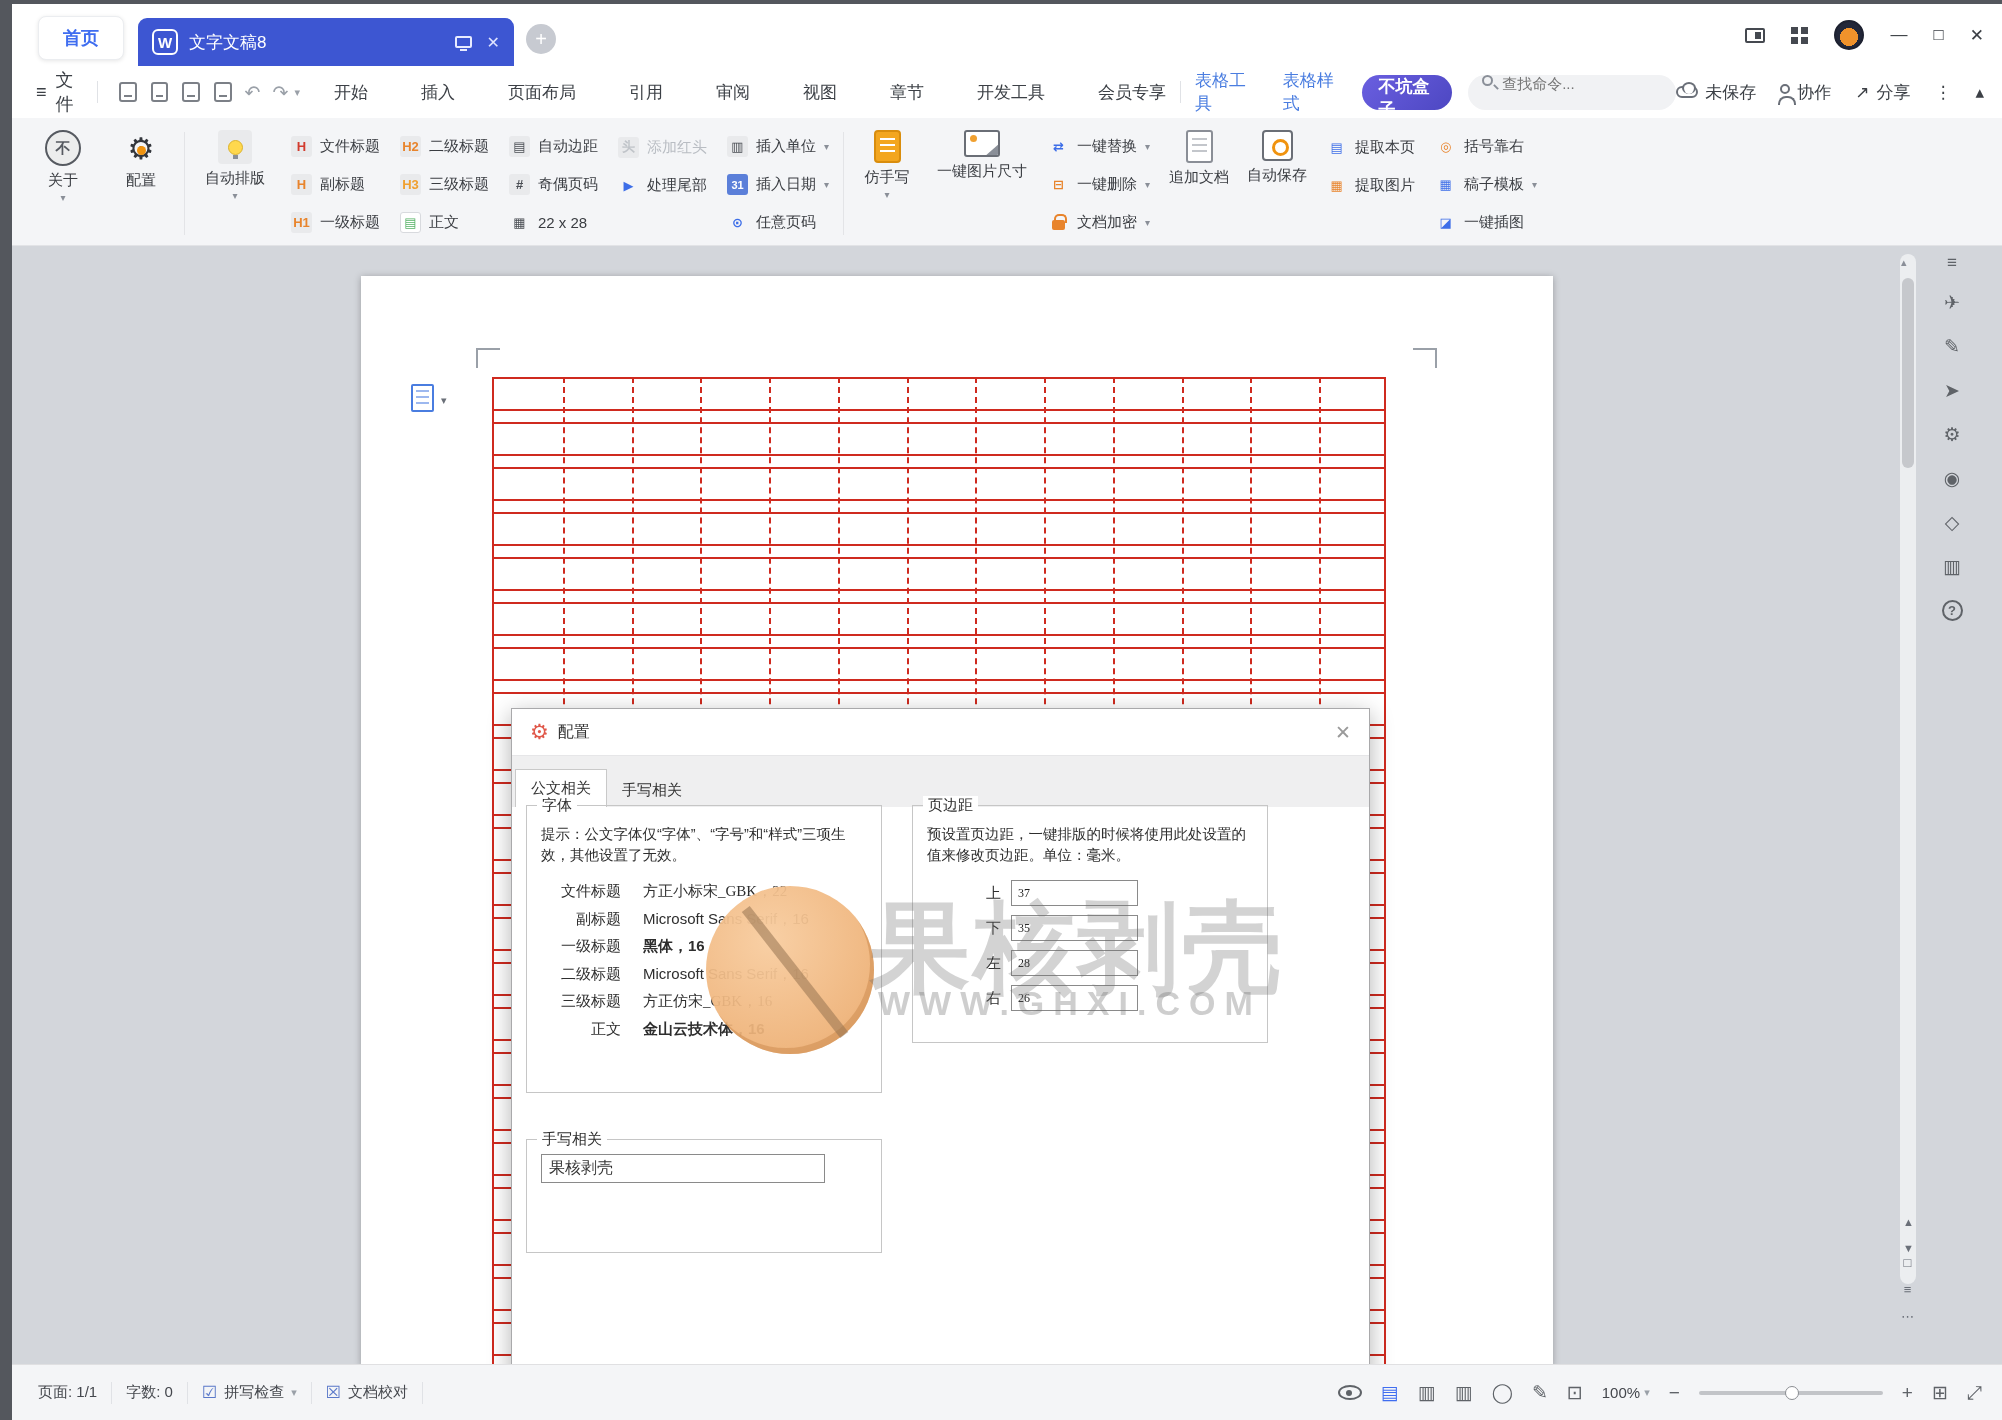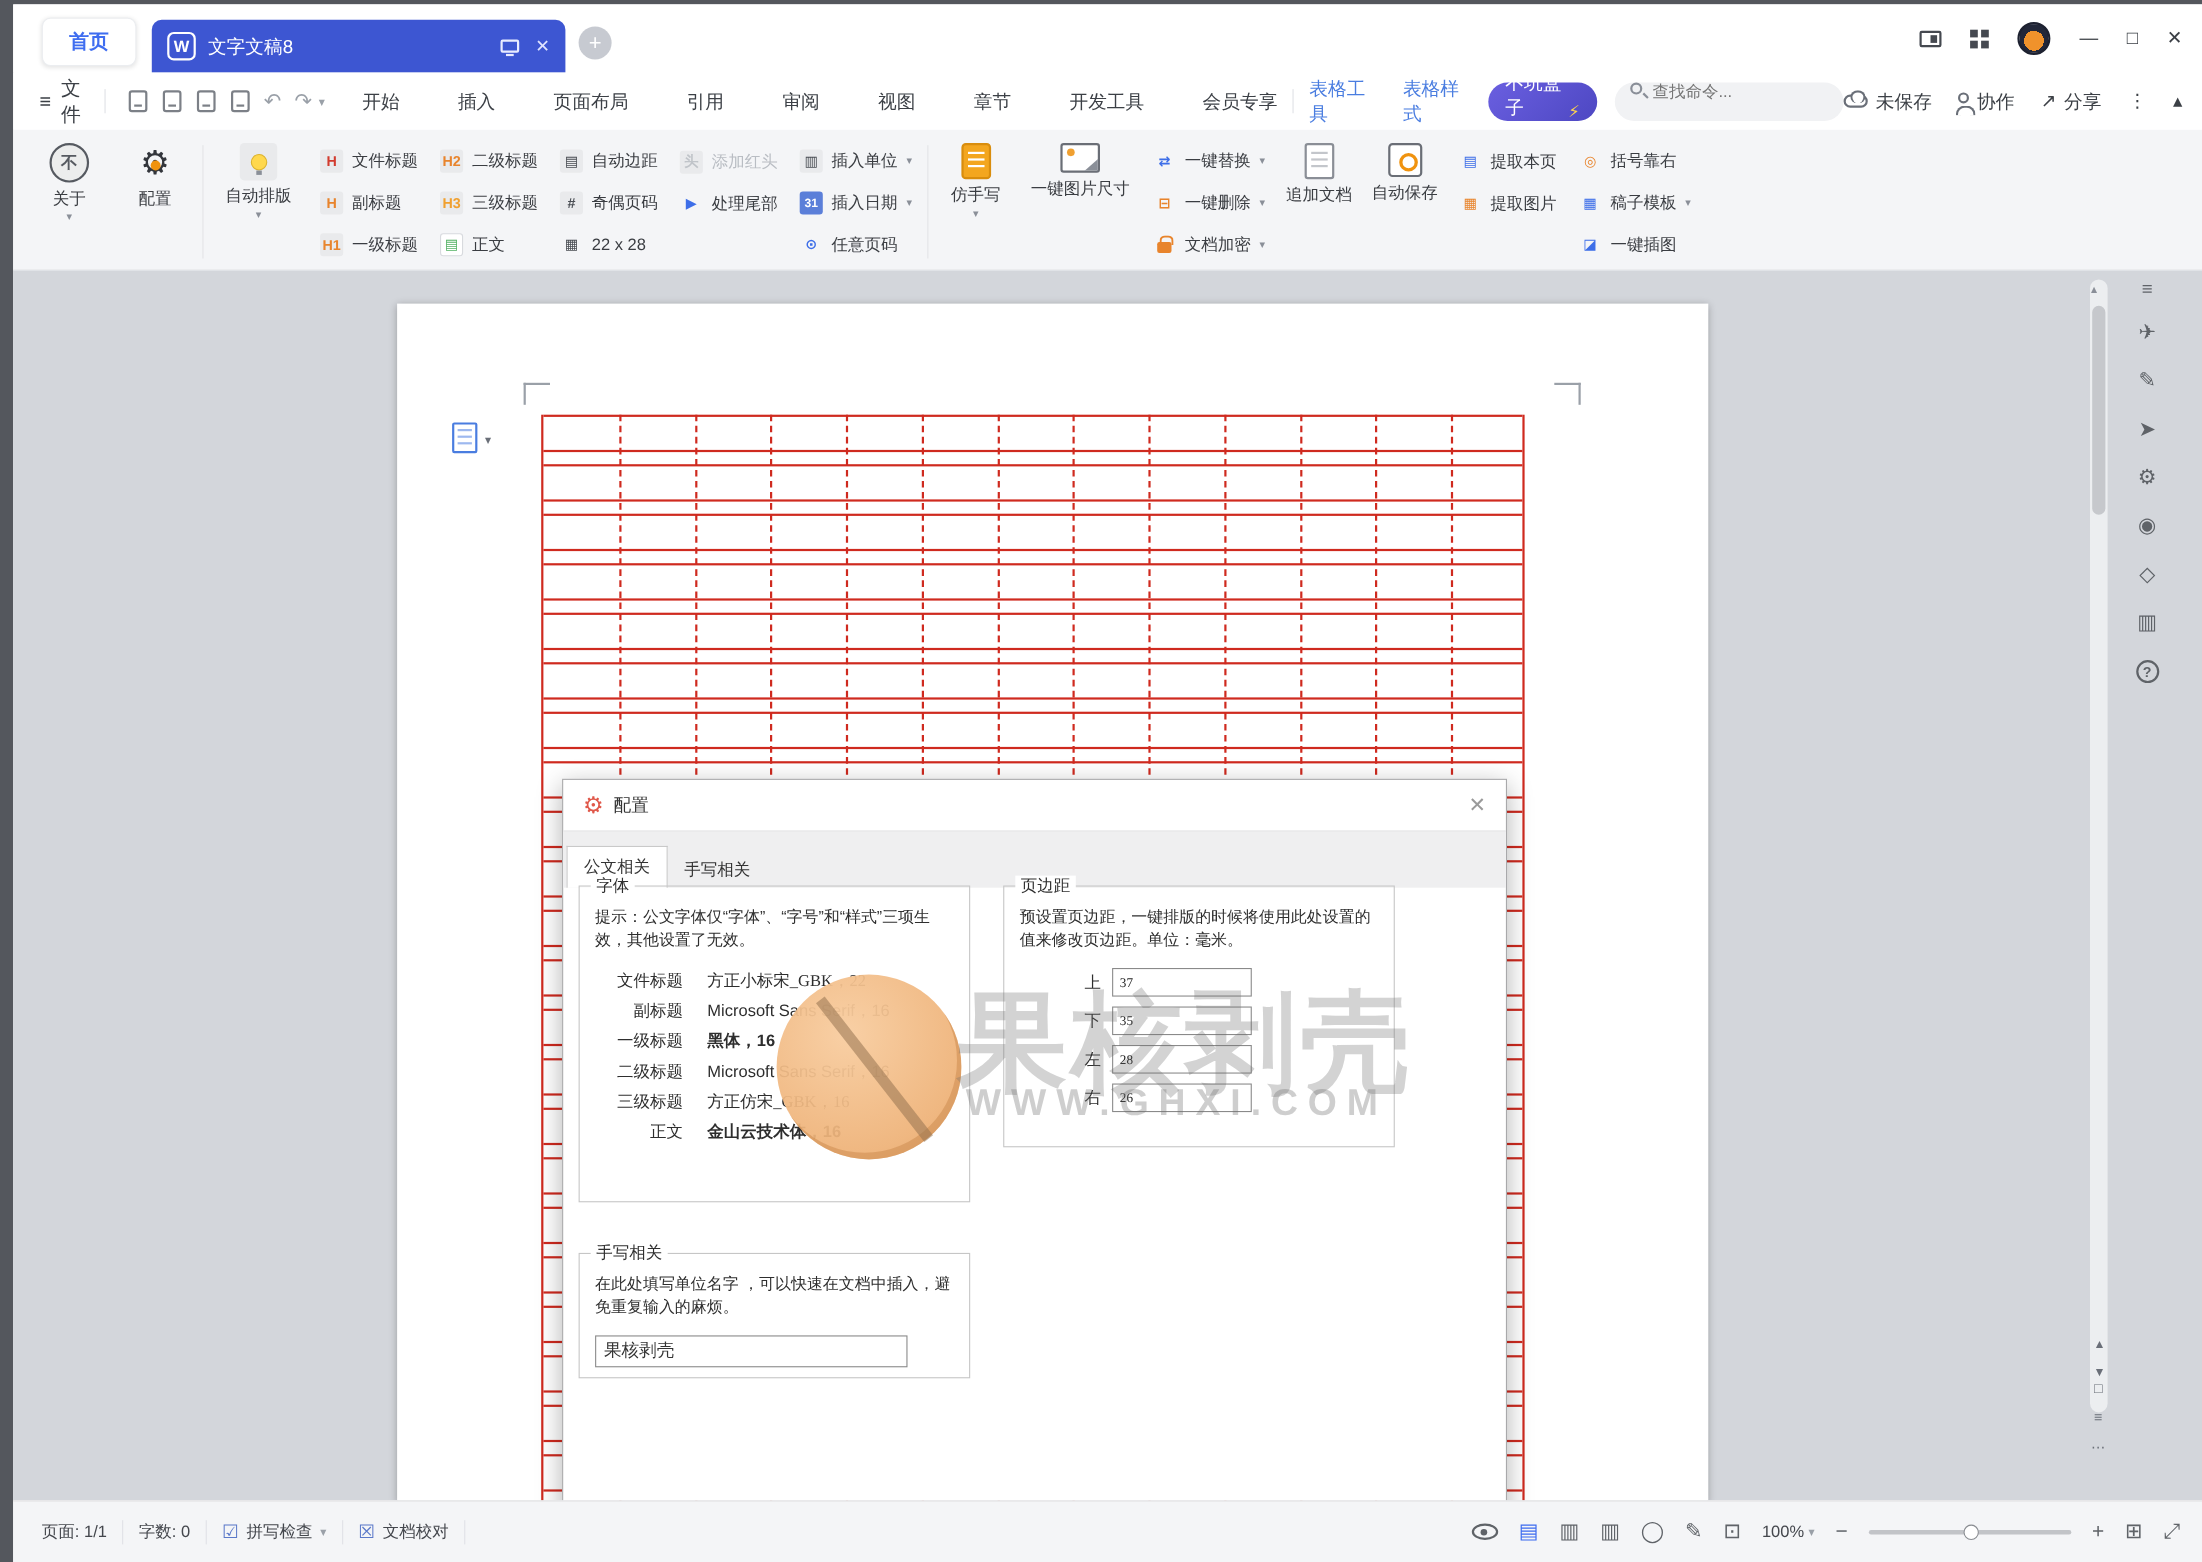--- a/index.html
+++ b/index.html
@@ -45,22 +45,22 @@
   .mb-file { display:flex; align-items:center; gap:9px; font-size:18px; cursor:pointer; }
   .vsep { width:1px; height:22px; background:#e0e2e6; margin:0 14px; flex:none; }
   .qicon { width:20px; height:20px; border:2px solid #7c8087; border-radius:3px; position:relative; margin:0 7px; cursor:pointer; }
   .qicon::after { content:""; position:absolute; left:3px; right:3px; bottom:3px; height:2px; background:#7c8087; }
   .uglyph { font-size:19px; color:#9aa0a8; margin:0 6px; cursor:pointer; }
   .tiny-dd { font-size:11px; color:#9aa0a8; cursor:pointer; }
   .menus { display:flex; gap:53px; margin-left:34px; white-space:nowrap; }
   .menu-item { cursor:pointer; }
   .menu-blue { color:#4a7de0; }
   .plugin-pill { margin-left:22px; height:35px; padding:0 16px; border-radius:18px;
-                 background:linear-gradient(135deg,#6a5fe0,#4d47c2); color:#fff; font-size:17px; font-weight:400;
-                 display:flex; align-items:flex-end; gap:5px; cursor:pointer; }
+                 background:linear-gradient(135deg,#6a5fe0,#4d47c2); color:#fff; font-size:17px; font-weight:700;
+                 display:flex; align-items:flex-start; gap:5px; cursor:pointer;flex-direction:column; }
   .bolt { color:#ffd34d; font-size:15px; }
   .searchbox { margin-left:16px; width:232px; height:35px; border-radius:18px; background:#f1f2f4;
                display:flex; align-items:flex-start; padding:0 14px; gap:9px; }
   .mag { width:11px; height:11px; border:2px solid #8a8f98; border-radius:50%; position:relative; flex:none; }
   .mag::after { content:""; position:absolute; left:9px; top:9px; width:6px; height:2px; background:#8a8f98; transform:rotate(45deg); }
   .searchbox input { border:none; outline:none; background:transparent; font-size:15px; color:#6a6f78; width:160px;
                      font-family:"Liberation Sans",sans-serif; }
   .mb-right { margin-left:auto; display:flex; align-items:center; gap:24px; white-space:nowrap; }
   .mb-right .item { display:flex; align-items:center; gap:7px; cursor:pointer; font-size:17px; }
   .cloud { width:22px; height:12px; background:#fff; border:2px solid #6a6f78; border-radius:8px; position:relative; }
@@ -540,21 +540,20 @@
             <input value="28" style="">
           </div>
         <div class="mrow">
             <span class="ml">右</span>
             <input value="26" style="">
           </div>
       </div>
 
       <div class="fs fs-unit">
         <span class="legend">手写相关</span>
-        <div class="hint">在此处填写单位名字 ，可以快速在文档中插入，避免重复输入的麻烦。</div>
         <input class="unit-input" value="果核剥壳" style="">
       </div>
 
     </div>
 
     <div class="wm wm-logo"></div>
     <div class="wm wm-slash"></div>
     <div class="wm wm-text">果核剥壳</div>
     <div class="wm wm-site">WWW.GHXI.COM</div>
 

